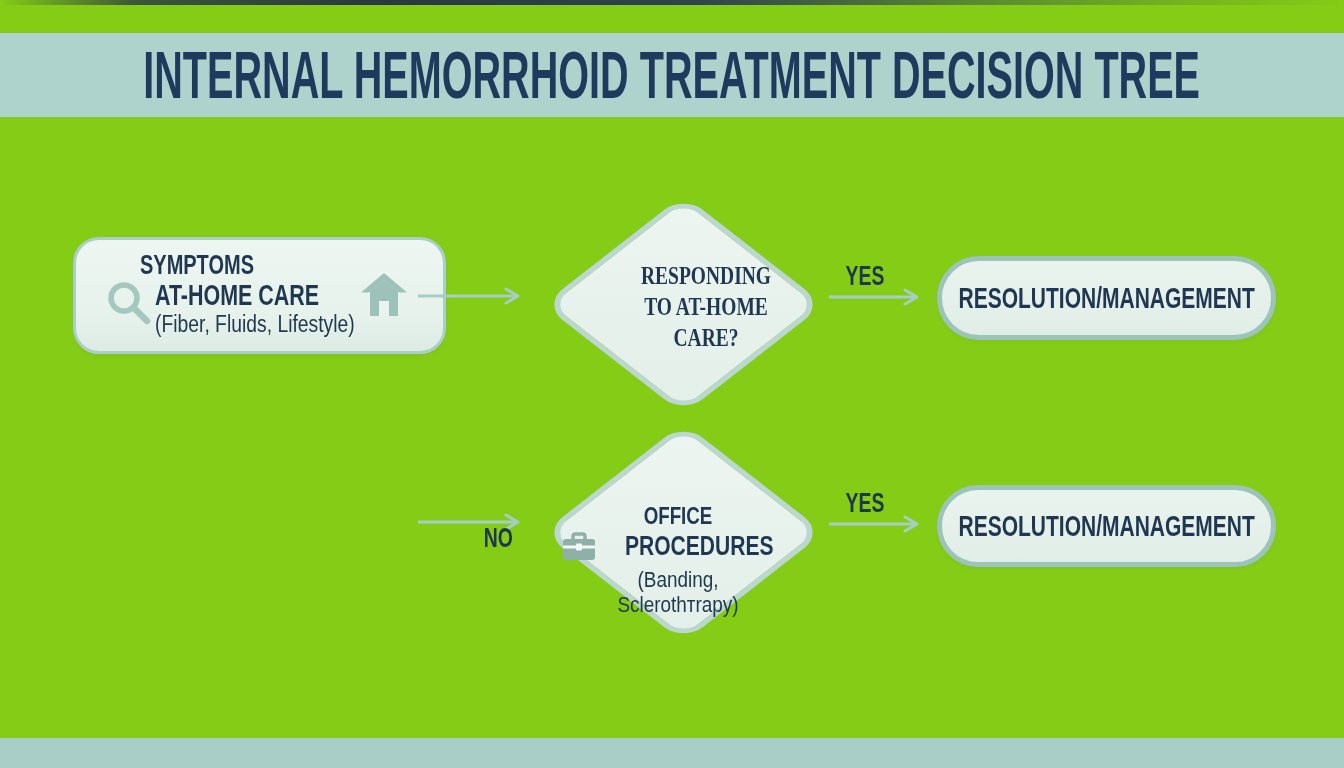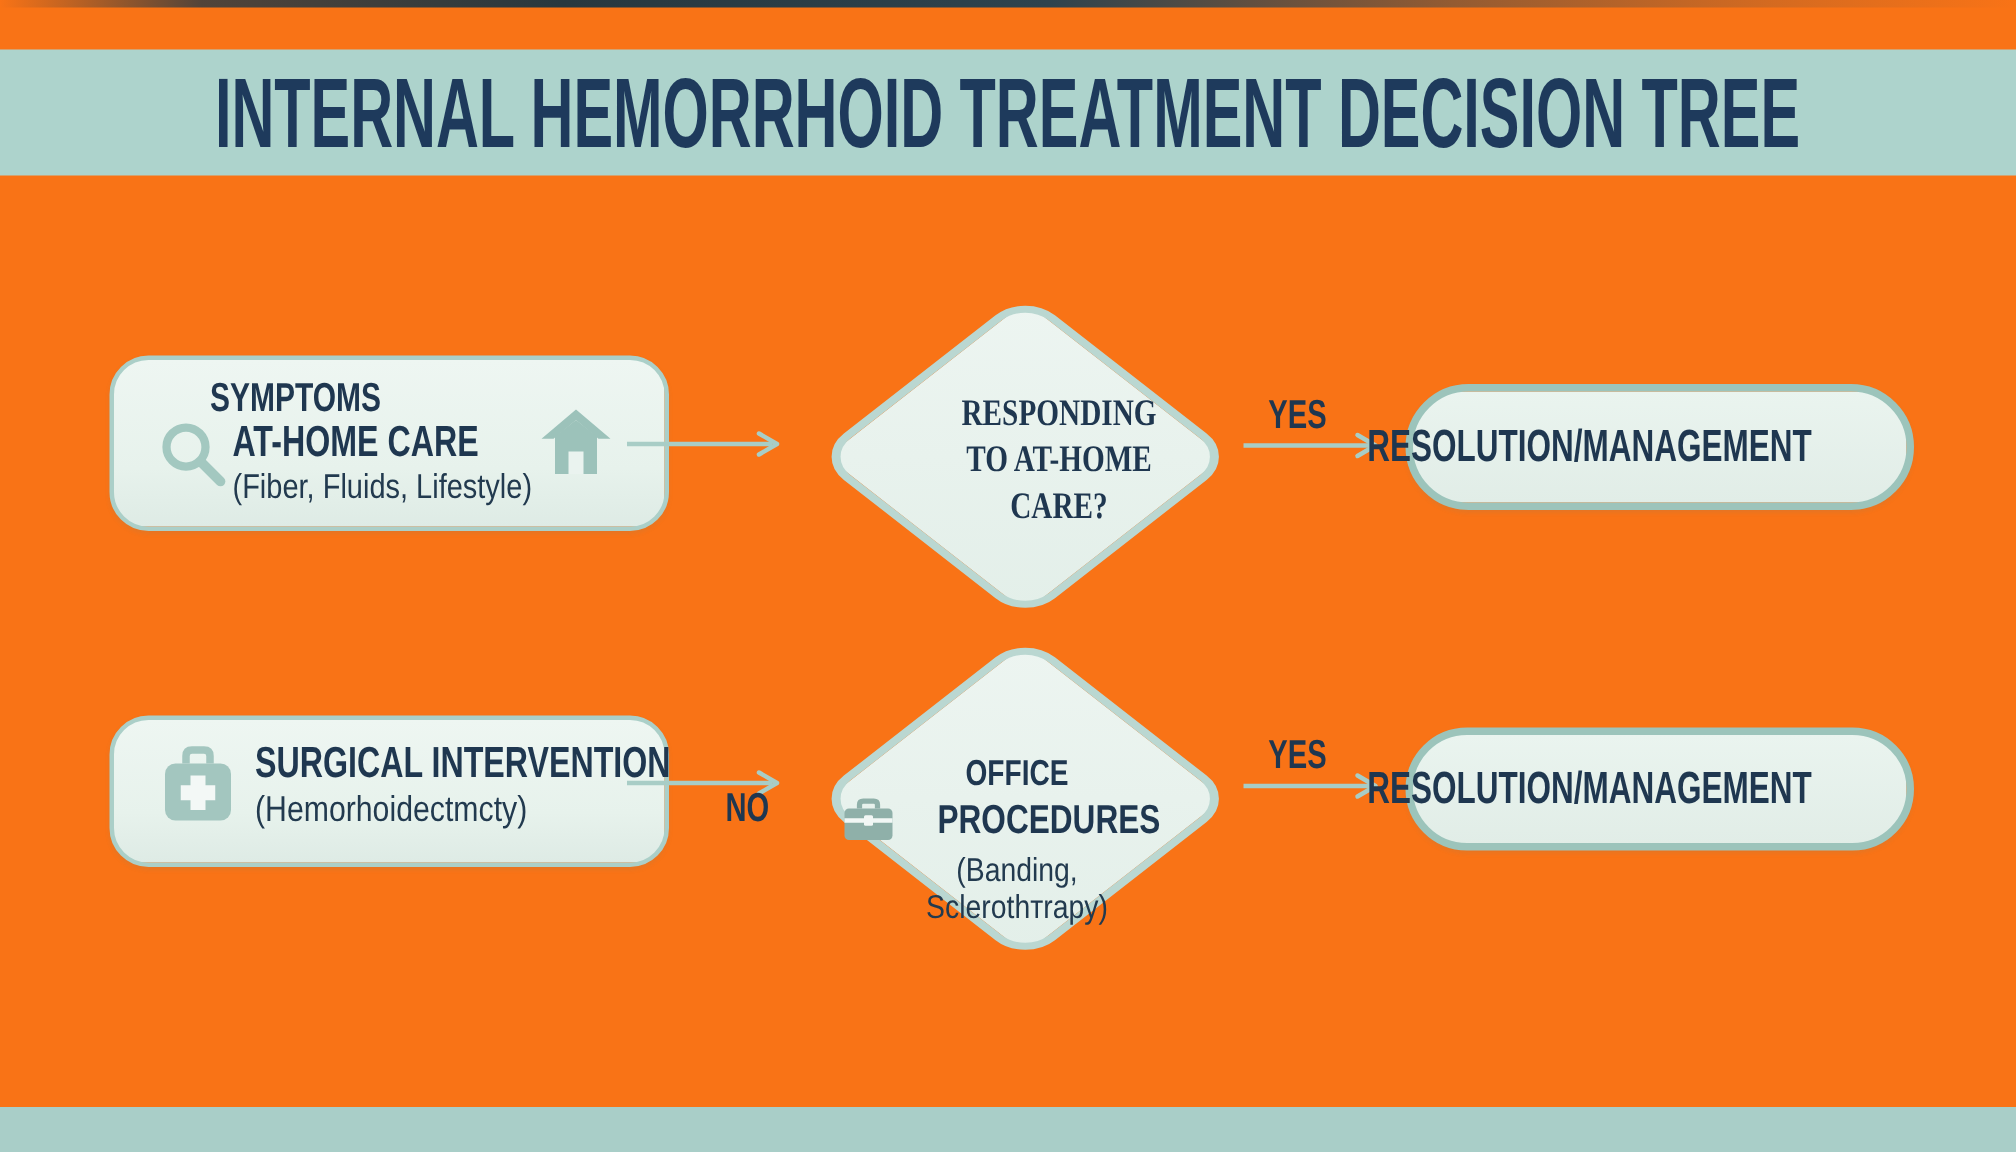--- a/index.html
+++ b/index.html
@@ -1,18 +1,18 @@
 <!DOCTYPE html>
 <html><head>
 <meta charset="utf-8">
 <style>
   html,body { margin:0; padding:0; background:#ffffff; }
   .canvas {
     position:relative; width:1344px; height:768px; overflow:hidden;
-    background:#f97316;
+    background:#84cc16;
     font-family:"Liberation Sans", sans-serif;
     color:#1f3750;
   }
   
   .top-line {
     position:absolute; left:0; top:0; width:100%; height:5px;
     background:linear-gradient(90deg,
       rgba(40,56,66,0) 0%, rgba(40,56,66,.8) 10%, #28383f 28%,
       #2e434e 52%, rgba(46,67,78,.5) 72%, rgba(46,67,78,.18) 88%, rgba(46,67,78,0) 100%);
   }
@@ -46,21 +46,21 @@
   }
   .sub {
     font-weight:400; color:#223a4f; white-space:nowrap;
     transform:scaleX(.84); transform-origin:left center;
   }
   
   .outcome {
     position:absolute;
     background:linear-gradient(180deg,#eaf4ef 0%,#e1ede7 100%);
     border:5px solid #9cc4bb; border-radius:42px;
-    display:flex; align-items:center; justify-content:flex-end;
+    display:flex; align-items:center; justify-content:center;
     box-shadow:0 2px 3px rgba(100,140,130,.12);
   }
   .outcome-label {
     font-size:30px; font-weight:700; color:#1f3750;
     white-space:nowrap; transform:scaleX(.70);
   }
   
   .diamond {
     position:absolute; width:187px; height:187px;
     transform:scaleY(.78) rotate(45deg);
@@ -133,32 +133,20 @@
   <div class="edge-label" style="left:838px; top:261px;">YES</div>
   <svg class="arrow" style="left:826px; top:287px;" width="100" height="20">
     <line x1="3" y1="10" x2="88" y2="10" stroke="#a8cdc6" stroke-width="3"></line>
     <path d="M79 3 L91 10 L79 17" fill="none" stroke="#a8cdc6" stroke-width="3" stroke-linecap="round" stroke-linejoin="round"></path>
   </svg>
 
   <div class="outcome" style="left:937px; top:256px; width:329px; height:74px;">
     <span class="outcome-label">RESOLUTION/MANAGEMENT</span>
   </div>
 
-  <div class="node" style="left:45px; top:477px; width:367px; height:95px;">
-    <svg class="icon" style="left:32px; top:17px;" width="48" height="54" viewBox="0 0 48 54">
-      <path d="M16 12 V7 q0-4 4-4 h8 q4 0 4 4 v5" fill="none" stroke="#a3c6bf" stroke-width="5"></path>
-      <rect x="2" y="12" width="44" height="38" rx="7" fill="#a3c6bf"></rect>
-      <rect x="19" y="20" width="10" height="23" fill="#f3f8f6"></rect>
-      <rect x="12.5" y="26.5" width="23" height="10" fill="#f3f8f6"></rect>
-    </svg>
-    <div class="node-text" style="left:94px; top:13px;">
-      <div class="h" style="font-size:29px; line-height:33px;">SURGICAL INTERVENTION</div>
-      <div class="sub" style="font-size:24px; line-height:27px;">(Hemorhoidectmcty)</div>
-    </div>
-  </div>
 
   <svg class="arrow" style="left:415px; top:512px;" width="115" height="20">
     <line x1="3" y1="10" x2="100" y2="10" stroke="#a8cdc6" stroke-width="3"></line>
     <path d="M91 3 L103 10 L91 17" fill="none" stroke="#a8cdc6" stroke-width="3" stroke-linecap="round" stroke-linejoin="round"></path>
   </svg>
   <div class="edge-label" style="left:478px; top:523px;">NO</div>
 
   <div class="diamond" style="left:584px; top:433px;"></div>
   <div class="dtext" style="left:544px; top:502px; width:268px;">
     <div class="dline dline-sm">OFFICE</div>

